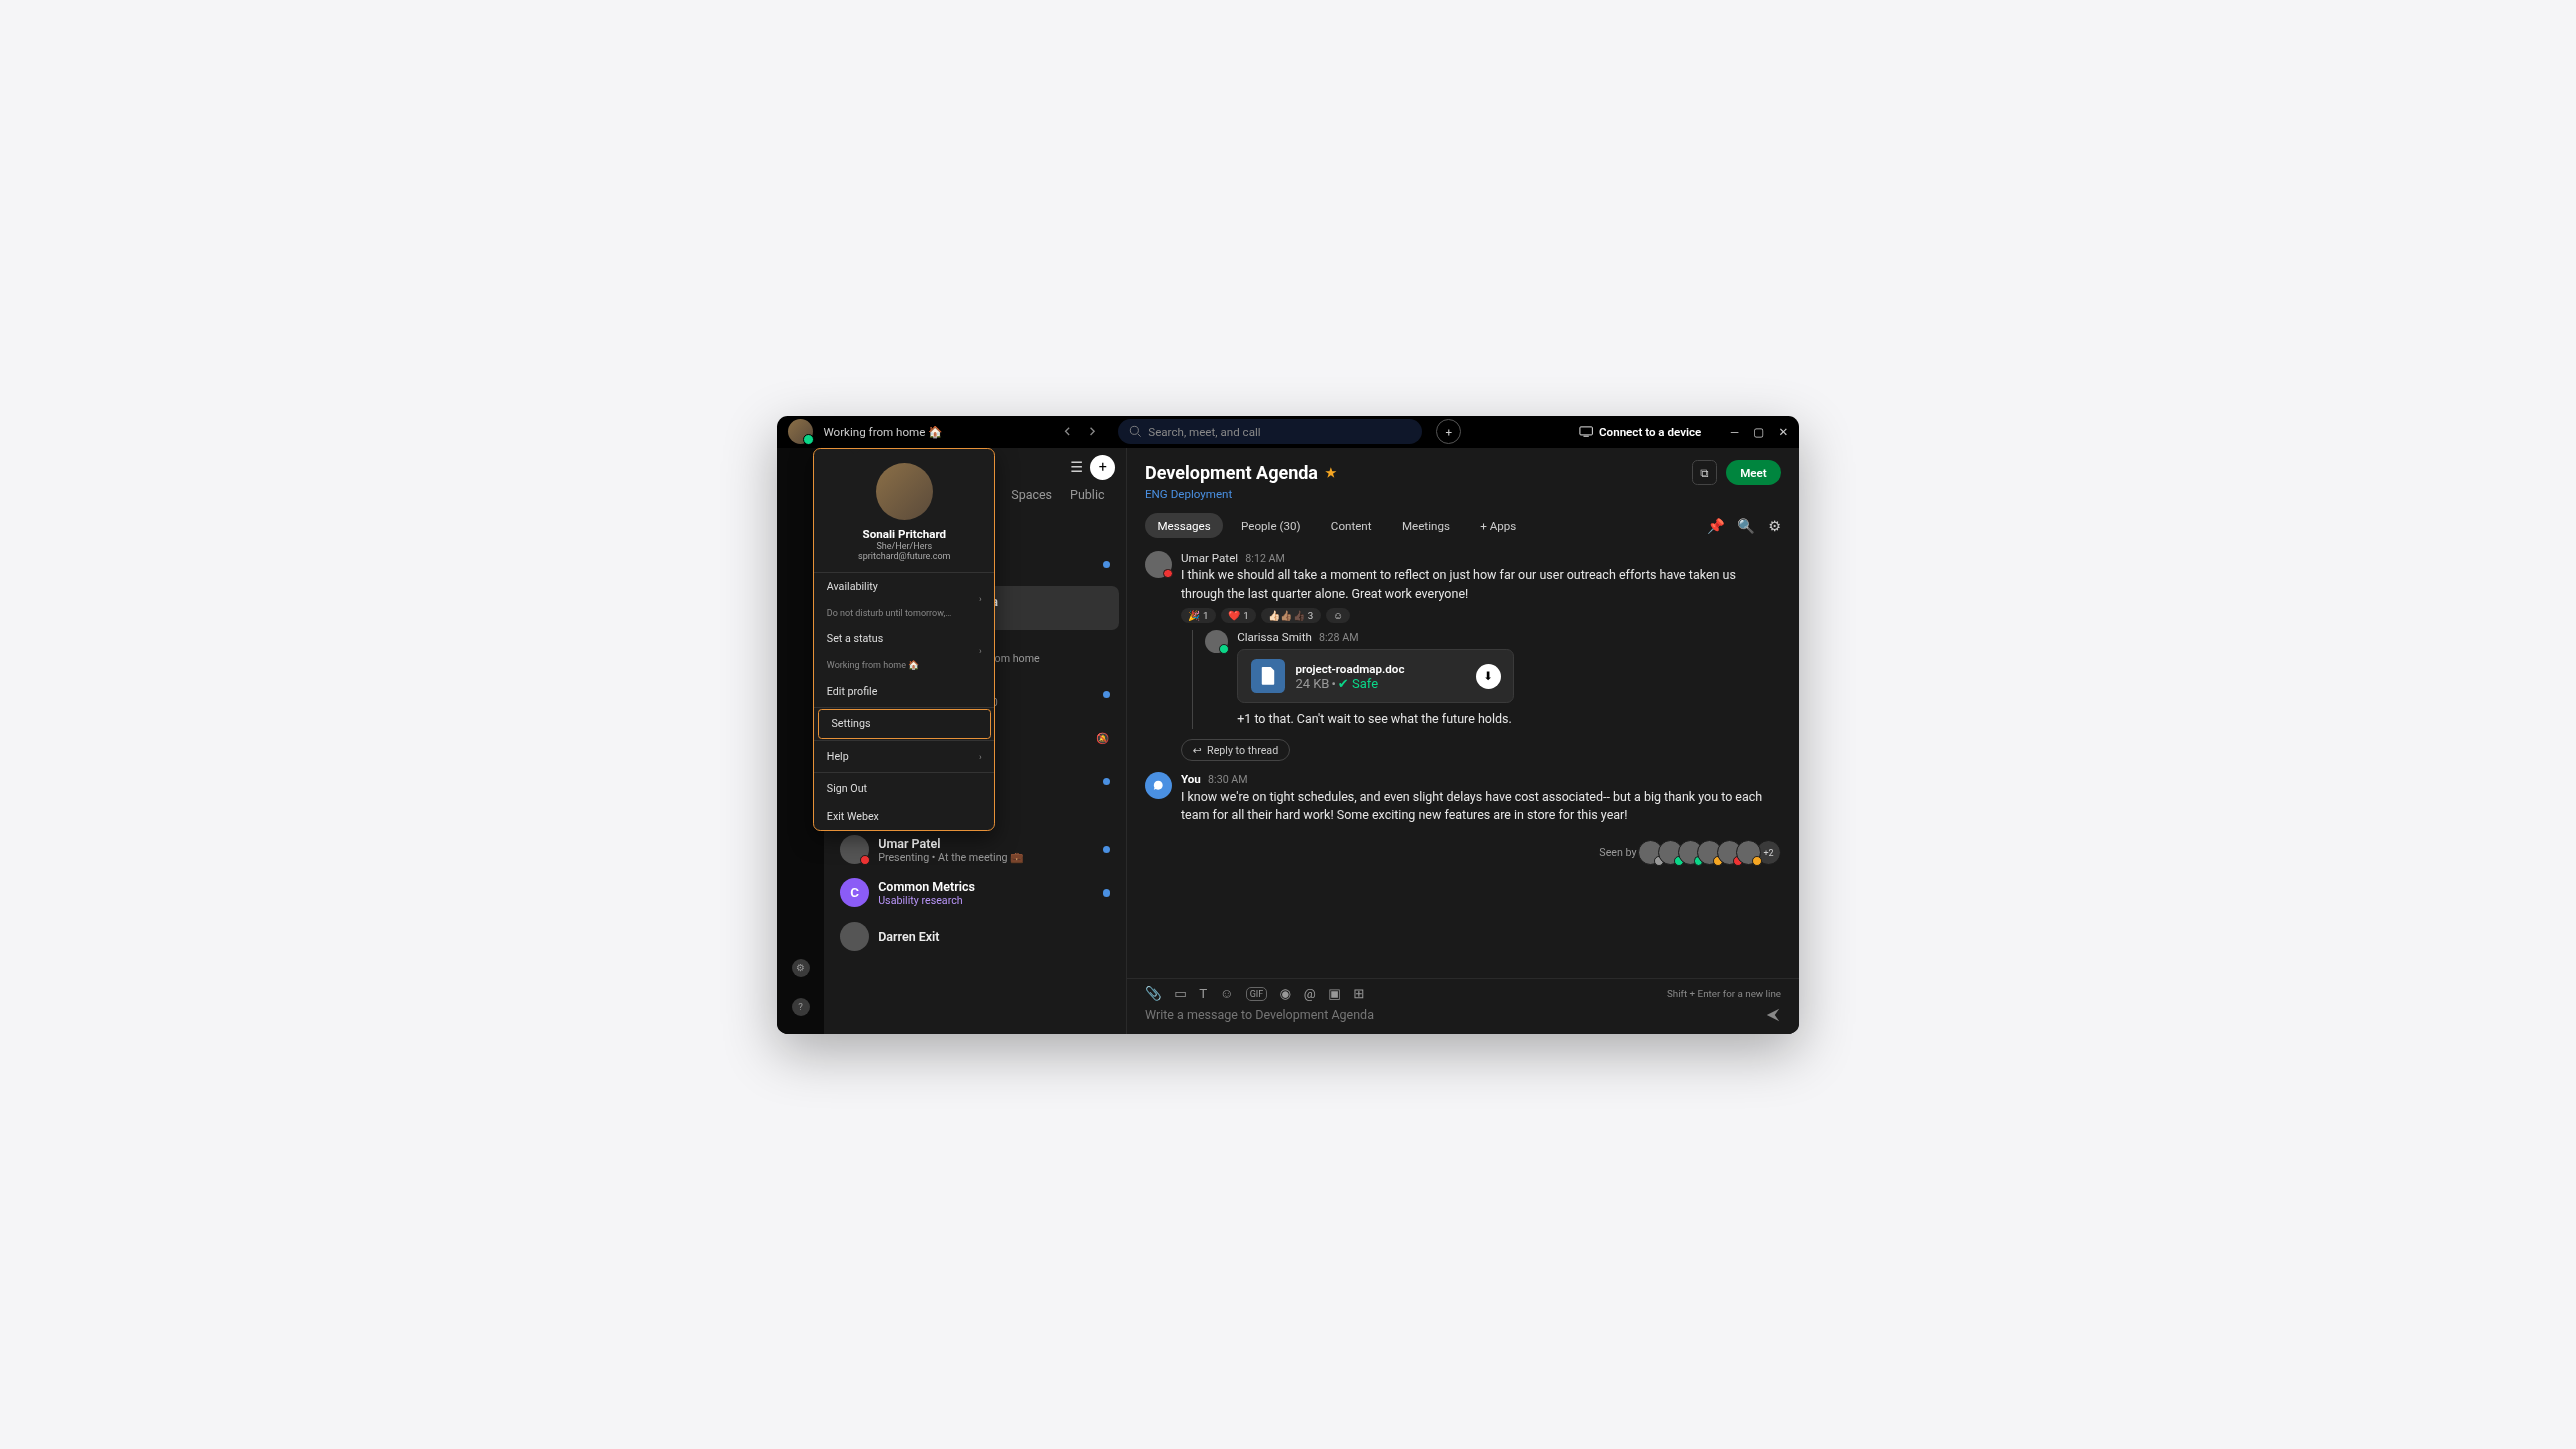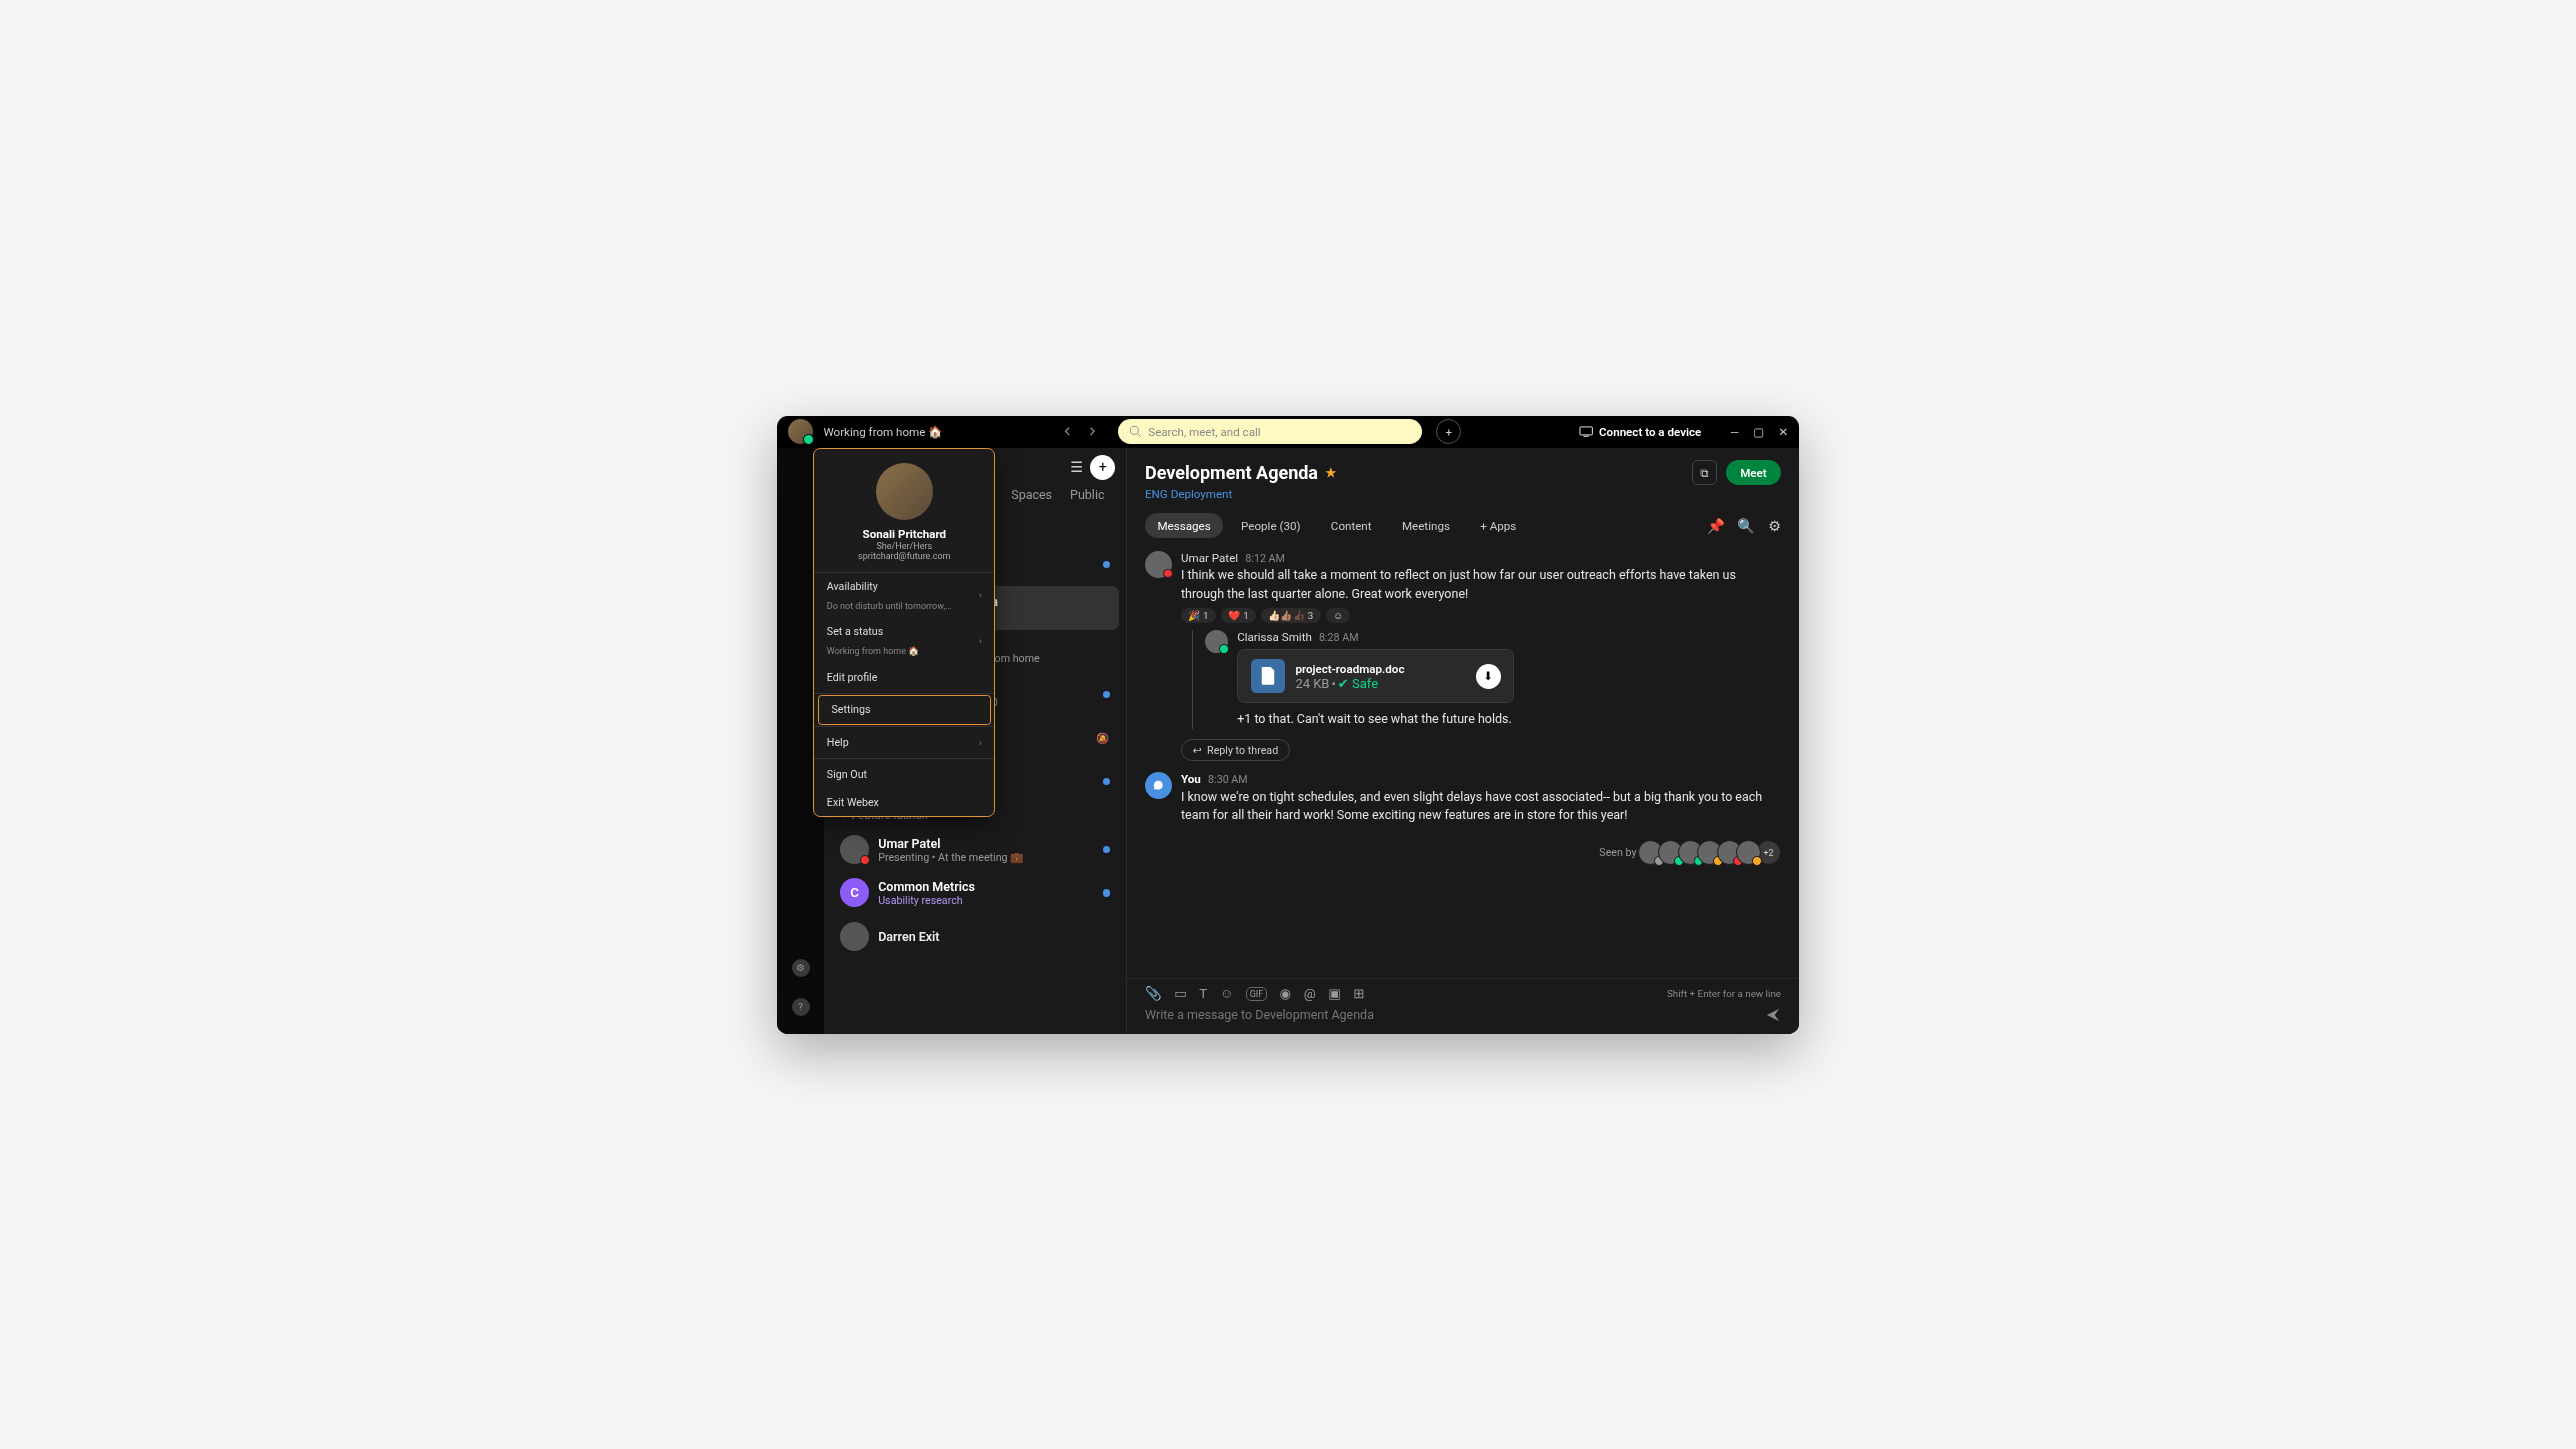--- a/index.html
+++ b/index.html
@@ -4,21 +4,21 @@
 <style>
 * { margin:0; padding:0; box-sizing:border-box; font-family:-apple-system,BlinkMacSystemFont,"Segoe UI",Roboto,sans-serif; }
 body { background:#f5f5f7; display:flex; align-items:center; justify-content:center; min-height:100vh; padding:18px; }
 .app { width:1022px; height:618px; background:#000; border-radius:10.7px; overflow:hidden; display:flex; flex-direction:column; position:relative; box-shadow:0 18px 54px rgba(0,0,0,.3); }
 .titlebar { height:32px; display:flex; align-items:center; padding:0 10.7px; gap:7.2px; color:#ccc; font-size:11.6px; }
 .avatar-sm { width:25px; height:25px; border-radius:50%; background:linear-gradient(135deg,#8b6f47,#5a4a3a); position:relative; }
 .avatar-sm::after { content:''; position:absolute; bottom:-0.9px; right:-0.9px; width:9px; height:9px; background:#0bd688; border:1.8px solid #000; border-radius:50%; }
 .status-text { flex:0 0 auto; margin-left:3.6px; }
 .nav-arrows { display:flex; gap:3.6px; margin-left:107px; }
 .nav-btn { width:21.5px; height:21.5px; display:flex; align-items:center; justify-content:center; color:#888; cursor:pointer; }
-.search-bar { flex:1; max-width:304px; margin-left:7.2px; background:#fef9c3; border-radius:16px; height:25px; display:flex; align-items:center; padding:0 10.7px; gap:7.2px; color:#888; }
+.search-bar { flex:1; max-width:304px; margin-left:7.2px; background:#0f172a; border-radius:16px; height:25px; display:flex; align-items:center; padding:0 10.7px; gap:7.2px; color:#888; }
 .plus-circle { width:25px; height:25px; border:0.9px solid #555; border-radius:50%; display:flex; align-items:center; justify-content:center; color:#ccc; margin-left:7.2px; cursor:pointer; }
 .connect { margin-left:auto; display:flex; align-items:center; gap:5.4px; color:#fff; font-size:11.6px; font-weight:600; }
 .win-controls { display:flex; gap:14.3px; margin-left:21.5px; color:#ccc; }
 .win-btn { cursor:pointer; font-size:11.6px; }
 .body { flex:1; display:flex; overflow:hidden; }
 .rail { width:47px; background:#0a0a0a; display:flex; flex-direction:column; align-items:center; padding-top:7.2px; gap:3.6px; }
 .rail-bottom { margin-top:auto; padding-bottom:10.7px; display:flex; flex-direction:column; gap:7.2px; }
 .rail-icon { width:32px; height:32px; border-radius:7.2px; display:flex; align-items:center; justify-content:center; color:#999; cursor:pointer; }
 .gear-icon,.help-icon { width:18px; height:18px; border-radius:50%; background:#3a3a3a; display:flex; align-items:center; justify-content:center; font-size:9.8px; }
 .sidebar { width:302px; background:#1a1a1a; display:flex; flex-direction:column; position:relative; }
@@ -44,21 +44,21 @@
 .mute-icon { color:#666; font-size:10.7px; }
 .profile-popup { position:absolute; top:0; left:-10.7px; width:182px; background:#1c1c1c; border:0.9px solid #e69138; border-radius:7.2px; z-index:100; font-size:10.7px; color:#ddd; overflow:hidden; box-shadow:0 7.2px 21.5px rgba(0,0,0,.5); }
 .profile-popup::before { content:''; position:absolute; top:-5.4px; left:36px; width:9px; height:9px; background:#1c1c1c; border-top:0.9px solid #e69138; border-left:0.9px solid #e69138; transform:rotate(45deg); }
 .popup-header { padding:14.3px 10.7px 10.7px; text-align:center; border-bottom:0.9px solid #333; }
 .popup-avatar { width:57px; height:57px; border-radius:50%; background:linear-gradient(135deg,#8b6f47,#5a4a3a); margin:0 auto 7.2px; }
 .popup-name { font-size:11.6px; font-weight:700; color:#fff; }
 .popup-pronoun { font-size:9px; color:#aaa; }
 .popup-email { font-size:9px; color:#aaa; }
 .popup-item { padding:7.2px 12.5px; display:flex; align-items:center; justify-content:space-between; cursor:pointer; }
 .popup-item.highlighted { border:0.9px solid #e69138; border-radius:3.6px; margin:1.8px 3.6px; }
-.popup-item-main { display:flex; flex-direction:column; gap:8px; }
+.popup-item-main { display:flex; flex-direction:column; gap:15px; }
 .popup-item-sub { font-size:9px; color:#888; }
 .popup-sep { height:0.9px; background:#333; margin:1.8px 0; }
 .chevron { color:#888; font-size:9px; }
 .main { flex:1; background:#1a1a1a; display:flex; flex-direction:column; border-left:0.9px solid #2a2a2a; overflow:hidden; }
 .chat-header { padding:12.5px 18px 0; }
 .chat-title-row { display:flex; align-items:center; justify-content:space-between; }
 .chat-title { font-size:18px; font-weight:700; color:#fff; display:flex; align-items:center; gap:7.2px; }
 .star { color:#f5a623; font-size:12.5px; }
 .header-actions { display:flex; align-items:center; gap:9px; }
 .copy-btn { width:25px; height:25px; border:0.9px solid #444; border-radius:5.4px; display:flex; align-items:center; justify-content:center; color:#ccc; cursor:pointer; font-size:11.6px; }

